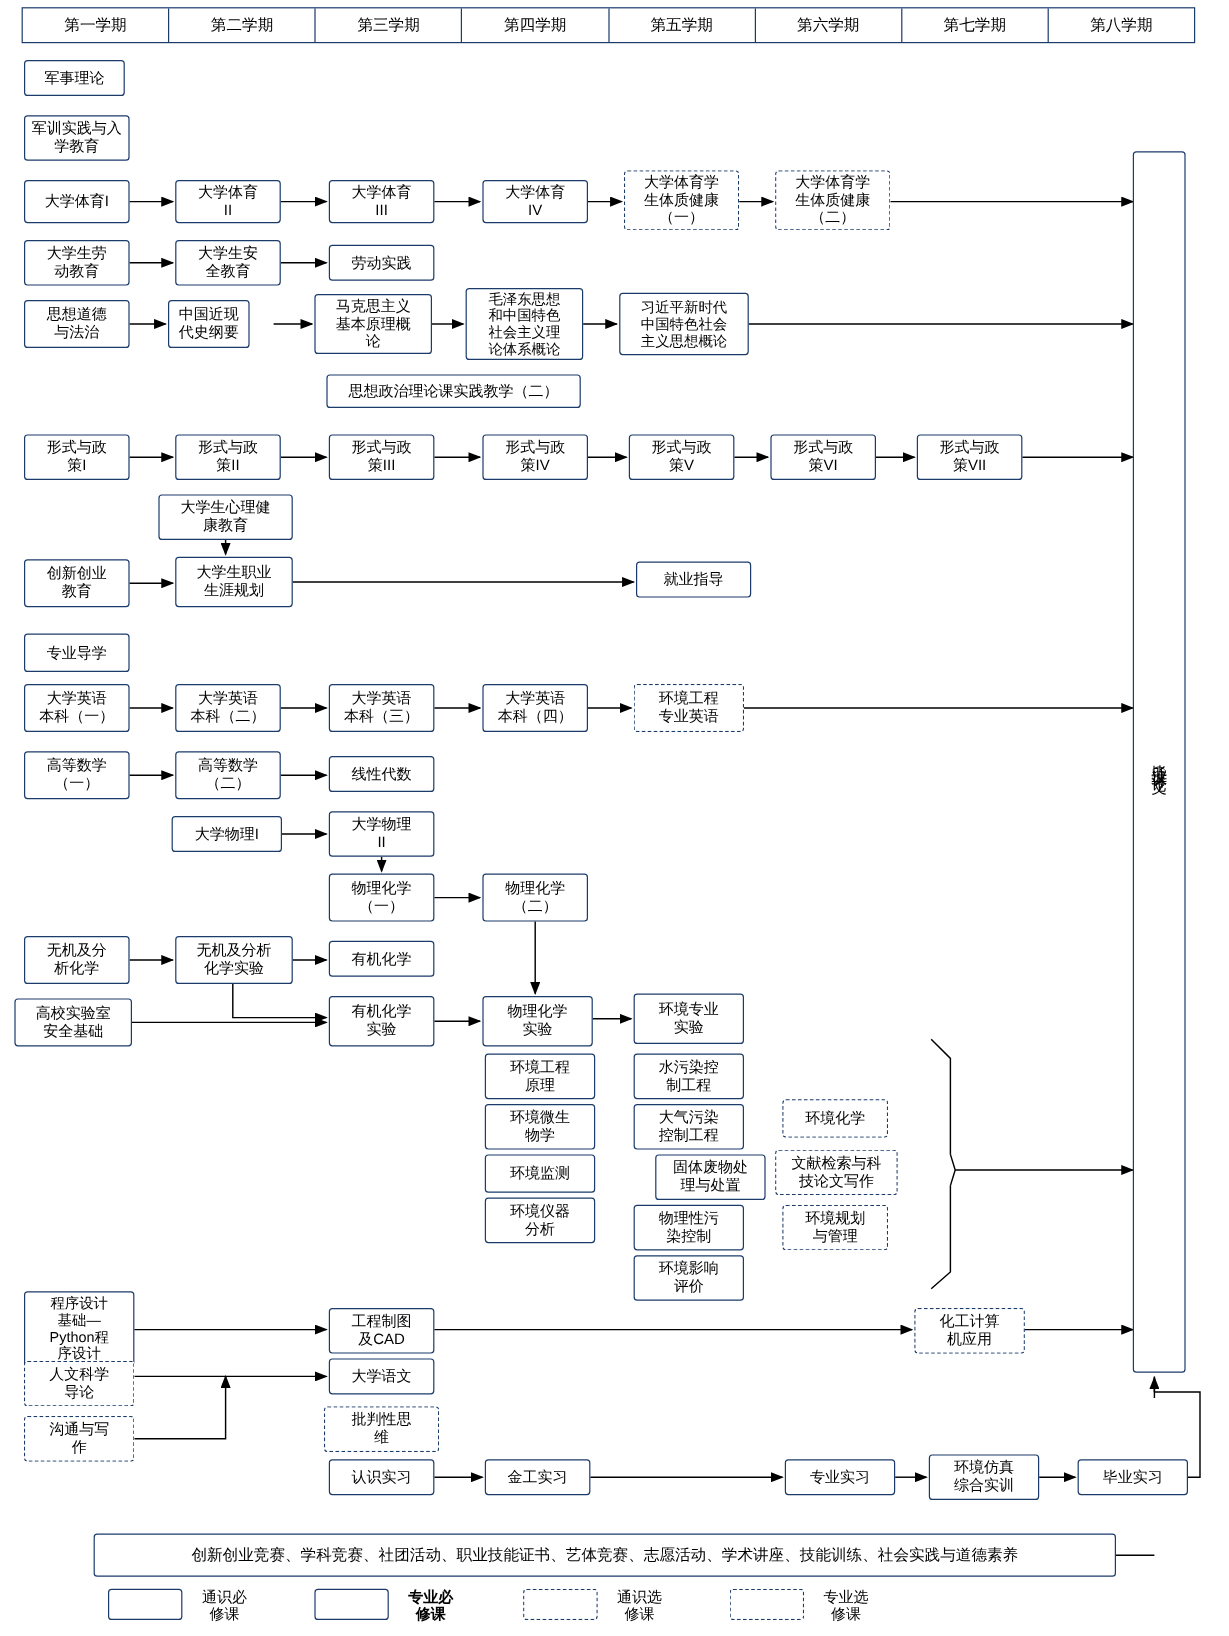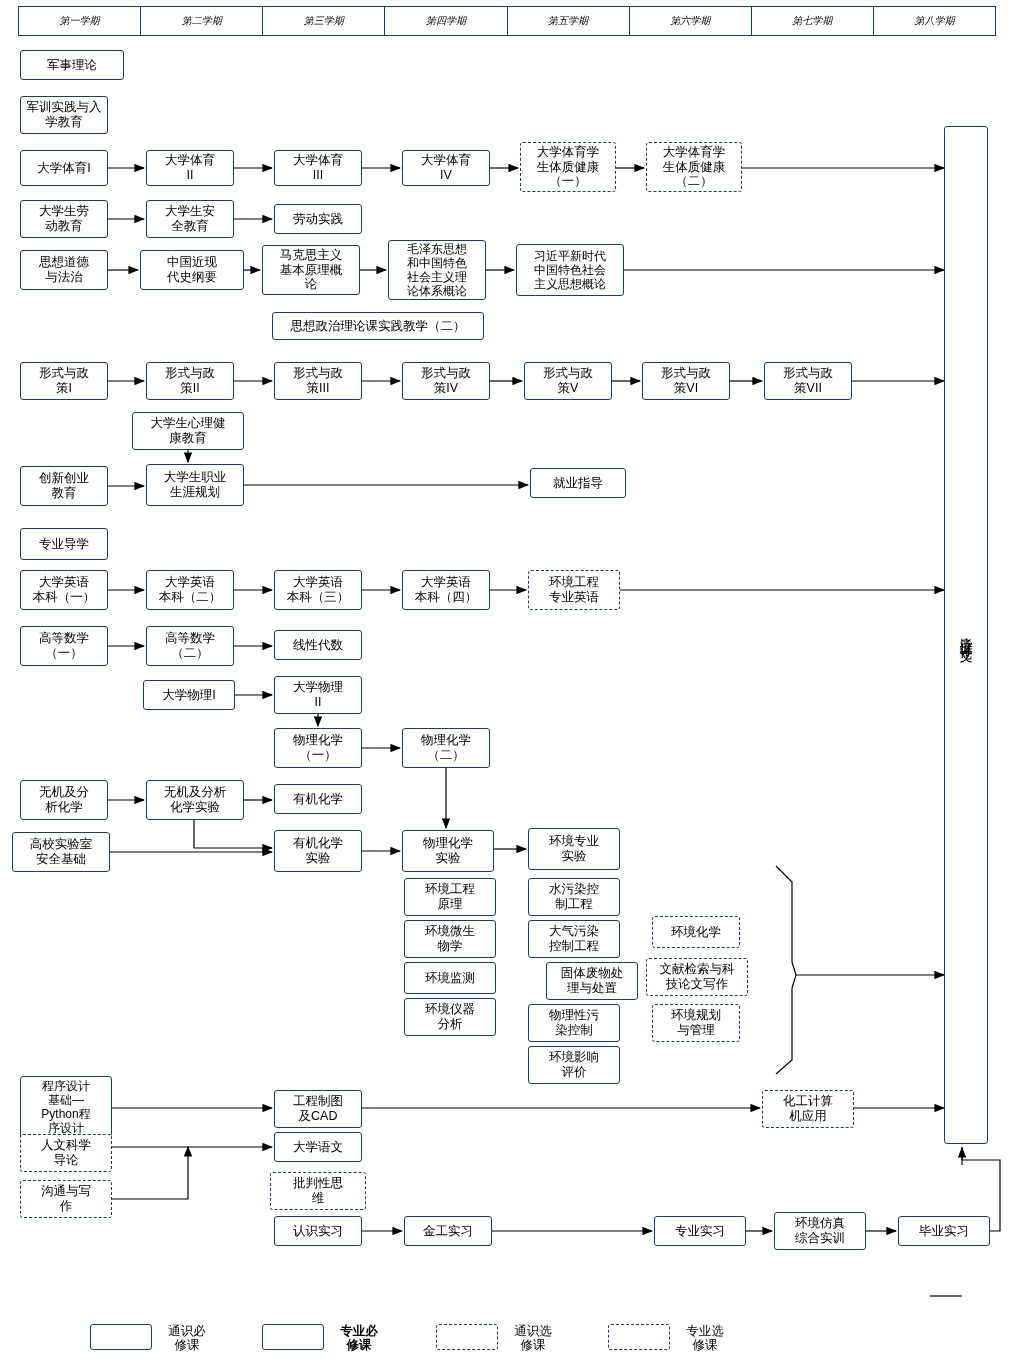--- a/index.html
+++ b/index.html
@@ -1,19 +1,19 @@
 <!DOCTYPE html>
 <html><head>
 <meta charset="utf-8">
 <style>
   html,body{margin:0;padding:0;background:#fff;}
   body{width:1024px;height:1363px;position:relative;font-family:"Liberation Sans","DejaVu Sans",sans-serif;color:#000;}
   #canvas{position:relative;width:1024px;height:1363px;overflow:hidden;}
   .hdr-row{position:absolute;left:18px;top:6px;width:978px;height:30px;display:flex;border:1px solid #1b3b6b;box-sizing:border-box;}
-  .hdr-cell{flex:1;display:flex;align-items:center;justify-content:center;font-size:10px;border-right:1px solid #1b3b6b;box-sizing:border-box;font-style:italic;}
+  .hdr-cell{flex:1;display:flex;align-items:center;justify-content:center;font-size:13px;border-right:1px solid #1b3b6b;box-sizing:border-box;}
   .hdr-cell:last-child{border-right:none;}
   .node{position:absolute;box-sizing:border-box;border:1px solid #1b3b6b;border-radius:3px;display:flex;align-items:center;justify-content:center;text-align:center;font-size:12.5px;line-height:1.18;padding:1px 2px;background:#fff;white-space:pre-line;}
   .node.dashed{border-style:dashed;}
   .node.vert{writing-mode:vertical-rl;text-orientation:upright;letter-spacing:2px;font-size:13px;}
   svg.lines{position:absolute;left:0;top:0;width:1024px;height:1363px;pointer-events:none;}
   .legend-box{position:absolute;box-sizing:border-box;border:1px solid #1b3b6b;border-radius:3px;height:26px;width:62px;background:#fff;}
   .legend-box.dashed{border-style:dashed;}
   .legend-label{position:absolute;font-size:12.5px;line-height:1.15;text-align:center;white-space:pre-line;}
   .activity{position:absolute;box-sizing:border-box;border:1px solid #1b3b6b;border-radius:3px;display:flex;align-items:center;justify-content:center;font-size:13px;background:#fff;}
 </style>
@@ -116,21 +116,21 @@
 
       <path d="M930 1296 L962 1296"></path>
     </g>
     <g stroke="#000" stroke-width="1.2" fill="none" marker-end="url(#ah)">
       <path d="M962 1165 L962 1148"></path>
     </g>
   </svg>
 
   <div class="node vert" style="left:944px;top:126px;width:44px;height:1018px;">毕业设计（论文）</div>
 
-  <div class="node" style="left:20px;top:50px;width:104px;height:30px;">军事理论</div>
+  <div class="node" style="left:20px;top:50px;width:84px;height:30px;">军事理论</div>
   <div class="node" style="left:20px;top:96px;width:88px;height:38px;">军训实践与入
 学教育</div>
   <div class="node" style="left:20px;top:150px;width:88px;height:36px;">大学体育I</div>
   <div class="node" style="left:146px;top:150px;width:88px;height:36px;">大学体育
 II</div>
   <div class="node" style="left:274px;top:150px;width:88px;height:36px;">大学体育
 III</div>
   <div class="node" style="left:402px;top:150px;width:88px;height:36px;">大学体育
 IV</div>
   <div class="node dashed" style="left:520px;top:142px;width:96px;height:50px;">大学体育学
@@ -139,21 +139,21 @@
   <div class="node dashed" style="left:646px;top:142px;width:96px;height:50px;">大学体育学
 生体质健康
 （二）</div>
   <div class="node" style="left:20px;top:200px;width:88px;height:38px;">大学生劳
 动教育</div>
   <div class="node" style="left:146px;top:200px;width:88px;height:38px;">大学生安
 全教育</div>
   <div class="node" style="left:274px;top:204px;width:88px;height:30px;">劳动实践</div>
   <div class="node" style="left:20px;top:250px;width:88px;height:40px;">思想道德
 与法治</div>
-  <div class="node" style="left:140px;top:250px;width:104px;height:40px;">中国近现
+  <div class="node" style="left:140px;top:250px;width:68px;height:40px;">中国近现
 代史纲要</div>
   <div class="node" style="left:262px;top:245px;width:98px;height:50px;">马克思主义
 基本原理概
 论</div>
   <div class="node" style="left:388px;top:240px;width:98px;height:60px;font-size:12px;">毛泽东思想
 和中国特色
 社会主义理
 论体系概论</div>
   <div class="node" style="left:516px;top:244px;width:108px;height:52px;font-size:12px;">习近平新时代
 中国特色社会
@@ -253,20 +253,21 @@
 作</div>
   <div class="node dashed" style="left:270px;top:1172px;width:96px;height:38px;">批判性思
 维</div>
   <div class="node" style="left:274px;top:1216px;width:88px;height:30px;">认识实习</div>
   <div class="node" style="left:404px;top:1216px;width:88px;height:30px;">金工实习</div>
   <div class="node" style="left:654px;top:1216px;width:92px;height:30px;">专业实习</div>
   <div class="node" style="left:774px;top:1212px;width:92px;height:38px;">环境仿真
 综合实训</div>
   <div class="node" style="left:898px;top:1216px;width:92px;height:30px;">毕业实习</div>
 
+  <div class="activity" style="left:78px;top:1278px;width:852px;height:36px;">创新创业竞赛、学科竞赛、社团活动、职业技能证书、艺体竞赛、志愿活动、学术讲座、技能训练、社会实践与道德素养</div>
 
   <div class="legend-box" style="left:90px;top:1324px;"></div>
   <div class="legend-label" style="left:152px;top:1324px;width:70px;">通识必
 修课</div>
 
   <div class="legend-box" style="left:262px;top:1324px;"></div>
   <div class="legend-label" style="left:324px;top:1324px;width:70px;font-weight:bold;">专业必
 修课</div>
 
   <div class="legend-box dashed" style="left:436px;top:1324px;"></div>

